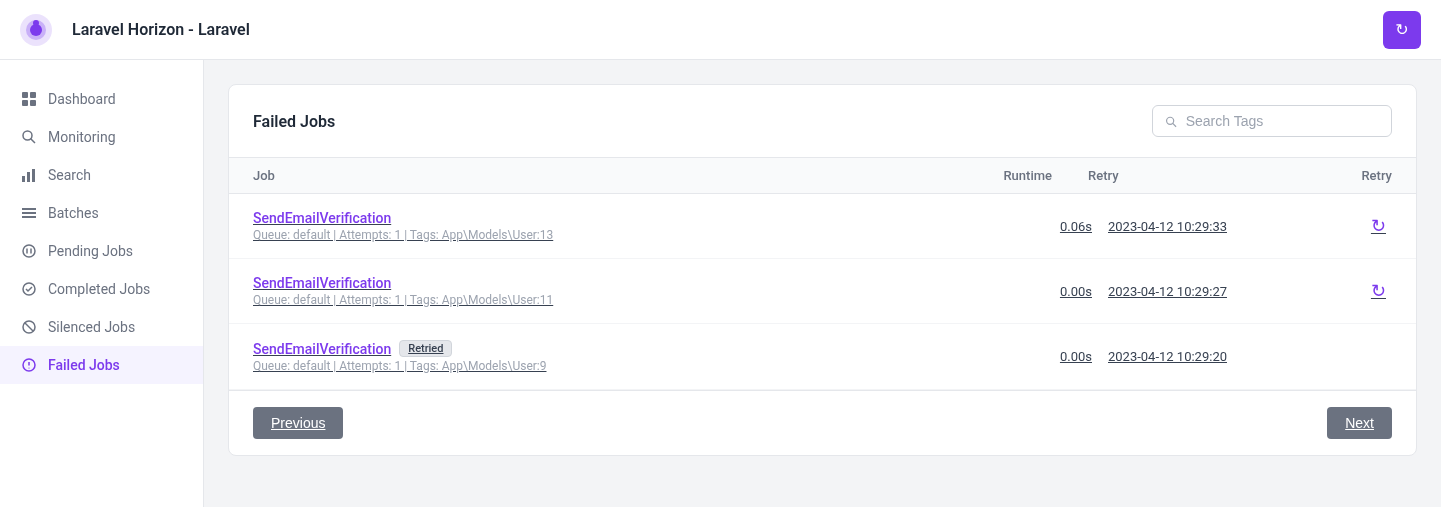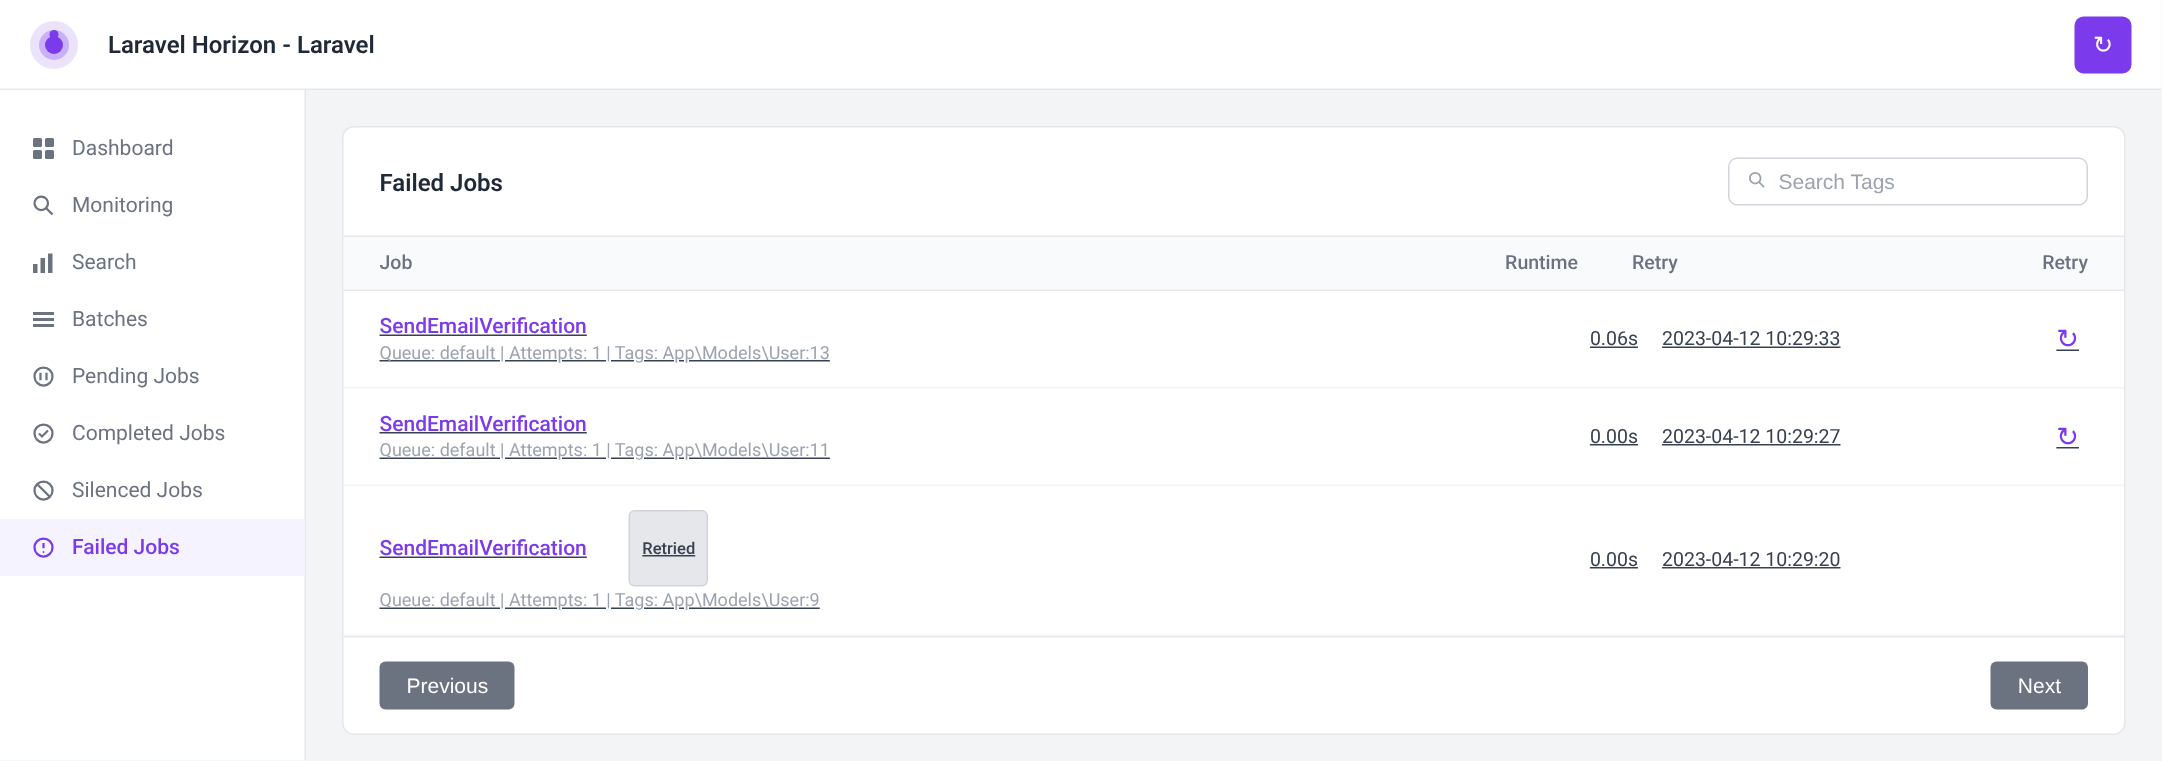--- a/index.html
+++ b/index.html
@@ -106,21 +106,21 @@
       padding: 20px 24px;
       border-bottom: 1px solid #e5e7eb;
     }
     .card-title {
       font-size: 16px;
       font-weight: 600;
       color: #1f2937;
     }
     .search-box {
       display: flex;
-      align-items: flex-start;
+      align-items: flex-end;
       gap: 8px;
       border: 1px solid #d1d5db;
       border-radius: 6px;
       padding: 7px 12px;
       width: 240px;
       background: white;
     }
     .search-box input {
       border: none;
       outline: none;
@@ -188,43 +188,43 @@
       border: none;
       cursor: pointer;
       color: #7c3aed;
       font-size: 18px;
       padding: 2px 6px;
     }
     .badge-retried {
       background: #e5e7eb;
       color: #374151;
       font-size: 11px;
-      padding: 18px 8px;
+      padding: 1px 8px;
       border-radius: 4px;
       font-weight: 500;
       border: 1px solid #d1d5db;
-      margin-left: 20px;
     }
 
     
     .pagination {
       display: flex;
       align-items: center;
       justify-content: space-between;
       padding: 16px 24px;
       border-top: 1px solid #e5e7eb;
     }
     .page-btn {
       background: #6b7280;
       color: white;
       border: none;
       border-radius: 4px;
       padding: 8px 18px;
       font-size: 14px;
       cursor: pointer;
+      text-decoration: underline;
     }
     .page-btn:disabled {
       opacity: 0.5;
       cursor: not-allowed;
     }
   </style>
 </head>
 <body>
 
 <div class="top-header">

